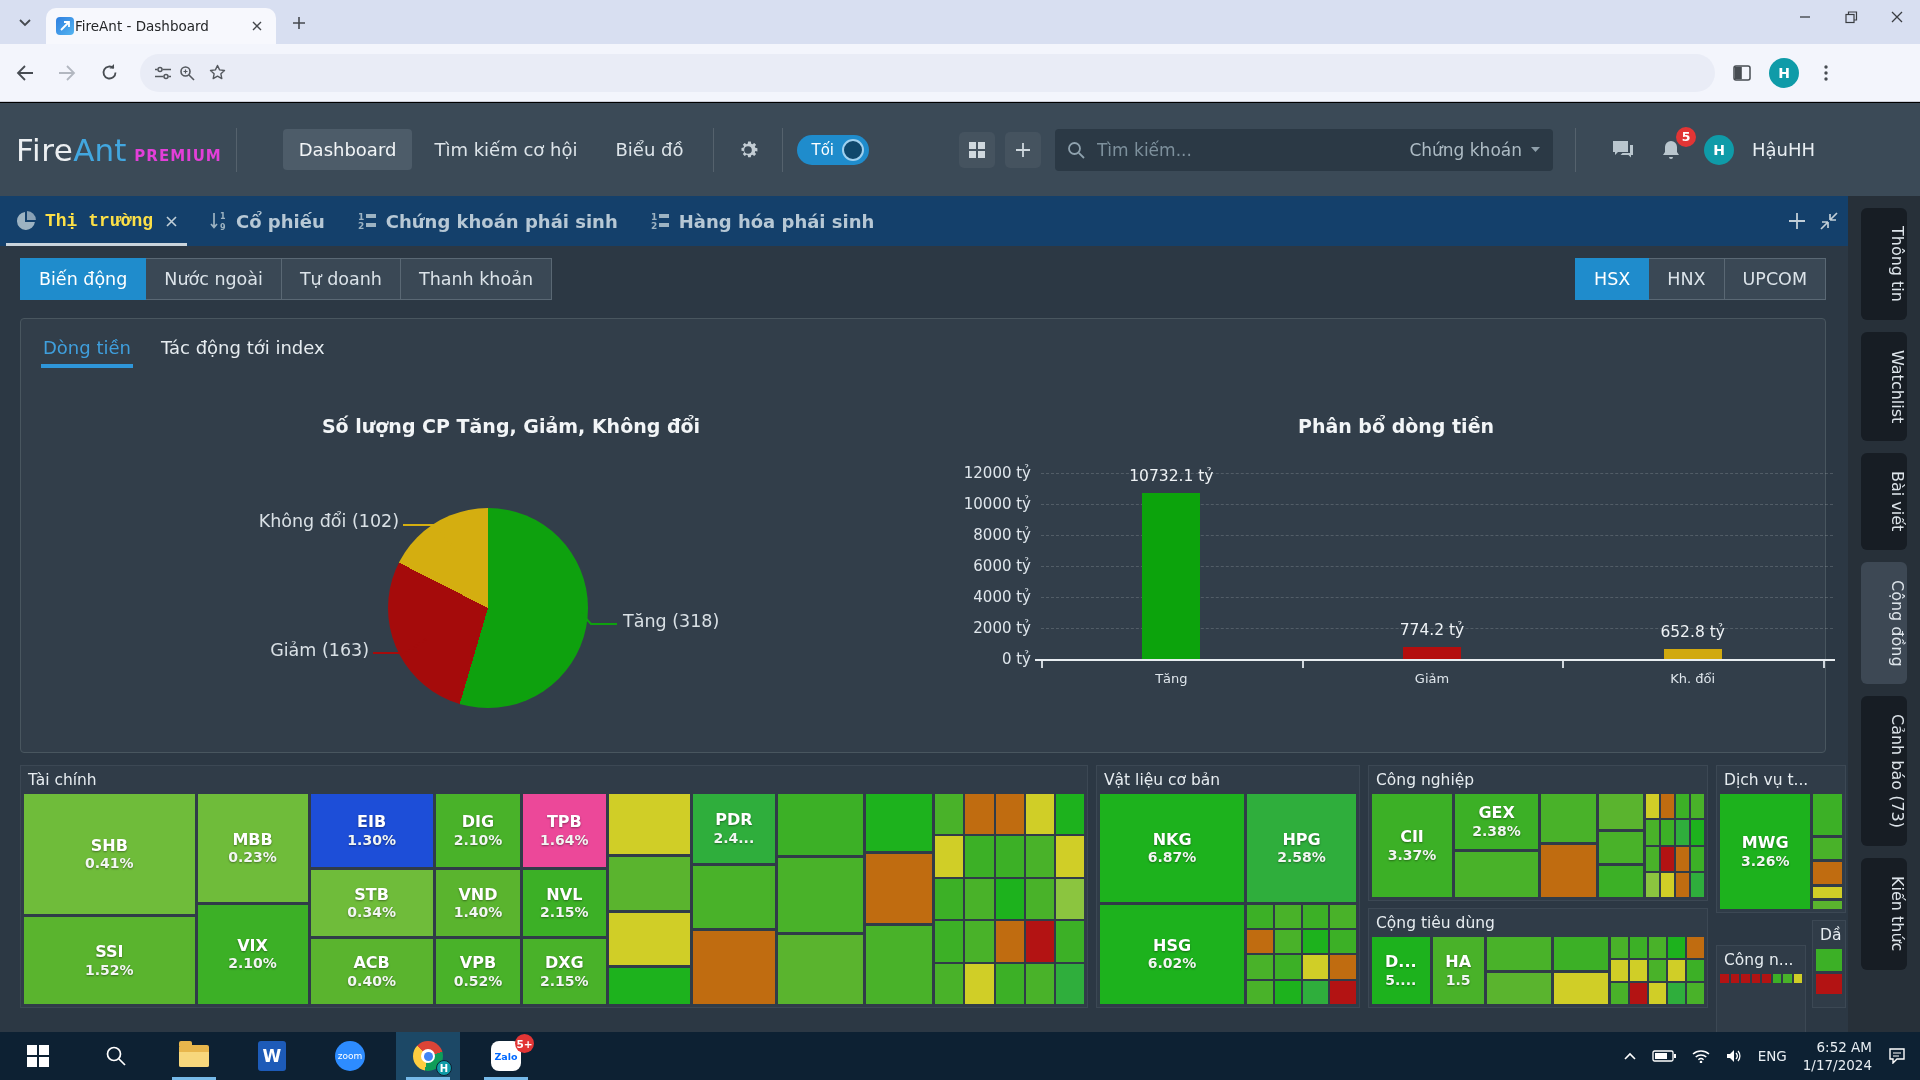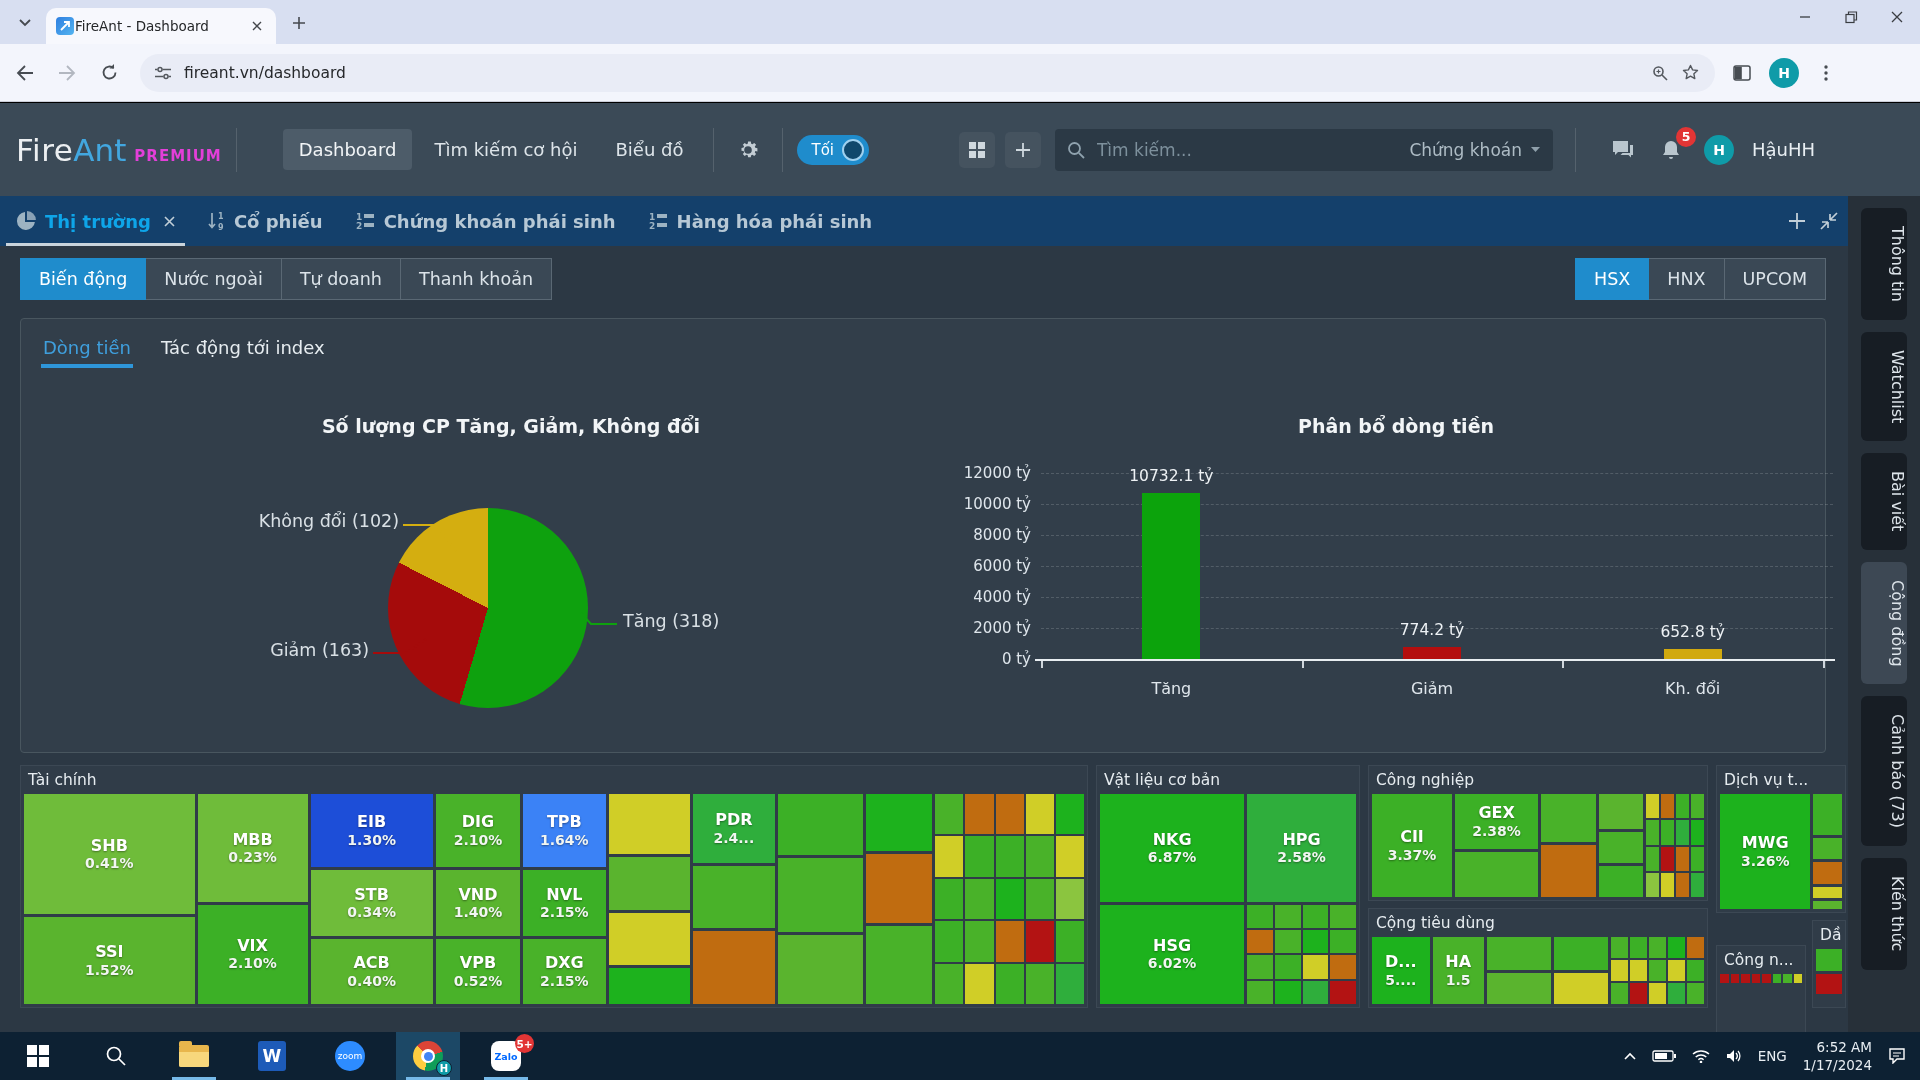--- a/index.html
+++ b/index.html
@@ -49,21 +49,21 @@
   #search-scope{display:flex;align-items:center;gap:8px;font-size:17px;color:#aebcc5;}
   #hdr-right{display:flex;align-items:center;gap:18px;margin-left:18px;}
   .hdr-ic{position:relative;width:30px;height:30px;display:flex;align-items:center;justify-content:center;color:#b9c6ce;}
   .badge{position:absolute;top:-8px;right:-10px;min-width:20px;height:20px;border-radius:10px;background:#e23535;color:#fff;font-size:12.5px;font-weight:bold;display:flex;align-items:center;justify-content:center;padding:0 4px;}
   #user-name{font-size:18px;color:#e8eef2;}
 
   
   #wsbar{position:absolute;left:0;top:196px;width:1848px;height:50px;background:#14406b;display:flex;align-items:stretch;color:#b7c8d5;}
   .wstab{position:relative;display:flex;align-items:center;gap:9px;padding:0 16px;font-size:18px;font-weight:bold;}
   .wstab .ticon{color:#9db3c2;}
-  .wstab.active{color:#0ea5e9;}
+  .wstab.active{color:#fde047;font-family:Liberation Mono, monospace;}
   .wstab.active:after{content:"";position:absolute;left:6px;right:6px;bottom:0;height:3px;background:#c9d4dc;}
   .wstab .x{margin-left:4px;color:#c2cfd8;font-weight:normal;}
   #wsbar-right{margin-left:auto;display:flex;align-items:center;gap:14px;padding-right:10px;color:#c2cfd8;}
 
   
   #content{position:absolute;left:0;top:246px;width:1848px;height:786px;background:#2c3844;}
   #filter-row{position:absolute;left:20px;right:22px;top:12px;height:42px;display:flex;align-items:center;}
   .fbtn{height:42px;display:flex;align-items:center;padding:0 18px;font-size:17.5px;color:#dbe3e9;background:#3a4855;border:1px solid #5a6874;}
   .fbtn.active{background:#1f8ccc;border-color:#1f8ccc;color:#fff;}
   .fgroup{display:flex;}
@@ -88,21 +88,21 @@
   #pie-leaders{position:absolute;left:220px;top:177px;width:520px;height:230px;}
 
   
   #bar-chart{position:absolute;left:910px;top:144px;width:912px;height:240px;}
   .ytick{position:absolute;left:0;width:100px;text-align:right;font-size:15px;color:#dfe6ec;}
   .gridline{position:absolute;left:110px;width:792px;border-top:1px dashed rgba(255,255,255,.16);}
   #bc-baseline{position:absolute;left:104px;top:196px;width:800px;height:2px;background:#e8edf1;}
   .xtick{position:absolute;top:198px;width:2px;height:7px;background:#cfd6dc;}
   .bcbar{position:absolute;}
   .vlabel{position:absolute;width:180px;text-align:center;font-size:15.5px;color:#eef2f5;}
-  .xlabel{position:absolute;top:216px;width:180px;text-align:center;font-size:16px;color:#dfe6ec;}
+  .xlabel{position:absolute;top:208px;width:180px;text-align:center;font-size:13px;color:#dfe6ec;}
 
   
   #heatmap{position:absolute;left:0;top:0;width:1848px;height:786px;}
   .hm-sec{position:absolute;background:#303c48;border:1px solid #3c4854;}
   .hm-head{height:28px;line-height:28px;padding-left:7px;font-size:15.5px;color:#e6ecf0;white-space:nowrap;overflow:hidden;}
   .hm-body{display:flex;gap:3px;padding:0 3px 3px 3px;}
   .hm-col{display:flex;flex-direction:column;gap:3px;min-width:0;}
   .hm-tile{display:flex;flex-direction:column;align-items:center;justify-content:center;overflow:hidden;min-height:0;}
   .hm-tile .sym{font-size:16px;font-weight:bold;color:#fff;text-shadow:0 1px 2px rgba(0,0,0,.4);line-height:1.15;}
   .hm-tile .val{font-size:14px;font-weight:bold;color:#f2f6f2;text-shadow:0 1px 2px rgba(0,0,0,.4);line-height:1.15;}
@@ -204,21 +204,20 @@
       </div>
     <div id="omnibox">
       <span id="site-chip" class="icon">
         <svg width="18" height="14" viewBox="0 0 18 14">
             <circle cx="6" cy="3.5" r="2" fill="none" stroke="currentColor" stroke-width="1.5"></circle>
             <path d="M8.5 3.5H17M1 3.5h2.5" stroke="currentColor" stroke-width="1.5"></path>
             <circle cx="12" cy="10.5" r="2" fill="none" stroke="currentColor" stroke-width="1.5"></circle>
             <path d="M1 10.5h8.5M14.5 10.5H17" stroke="currentColor" stroke-width="1.5"></path>
           </svg>
       </span>
-      <span id="url-text">fireant.vn/dashboard</span>
       <span class="omni-ic icon">
           <svg width="16" height="16" viewBox="0 0 16 16">
             <circle cx="6.5" cy="6.5" r="4.5" fill="none" stroke="currentColor" stroke-width="1.6"></circle>
             <path d="M10 10l5 5" stroke="currentColor" stroke-width="1.6"></path>
             <path d="M4.5 6.5h4M6.5 4.5v4" stroke="currentColor" stroke-width="1.2"></path>
           </svg>
         </span>
       <span class="omni-ic icon">
           <svg width="17" height="17" viewBox="0 0 17 17">
             <path d="M8.5 1.5l2.1 4.4 4.9.6-3.6 3.3.9 4.8-4.3-2.4-4.3 2.4.9-4.8L1.5 6.5l4.9-.6z" fill="none" stroke="currentColor" stroke-width="1.4" stroke-linejoin="round"></path>
@@ -484,21 +483,21 @@
               <div class="hm-tile" style="flex: 32 1 0%; background: rgb(90, 180, 46);">
                 <span class="sym">VND</span>
                 <span class="val">1.40%</span>
               </div>
               <div class="hm-tile" style="flex: 32 1 0%; background: rgb(73, 178, 41);">
                 <span class="sym">VPB</span>
                 <span class="val">0.52%</span>
               </div>
             </div>
             <div class="hm-col" style="flex: 8.7 1 0%;">
-              <div class="hm-tile" style="flex: 36 1 0%; background: #3b82f6;">
+              <div class="hm-tile" style="flex: 36 1 0%; background: #ec4899;">
                 <span class="sym">TPB</span>
                 <span class="val">1.64%</span>
               </div>
               <div class="hm-tile" style="flex: 32 1 0%; background: rgb(60, 176, 38);">
                 <span class="sym">NVL</span>
                 <span class="val">2.15%</span>
               </div>
               <div class="hm-tile" style="flex: 32 1 0%; background: rgb(73, 178, 41);">
                 <span class="sym">DXG</span>
                 <span class="val">2.15%</span>

